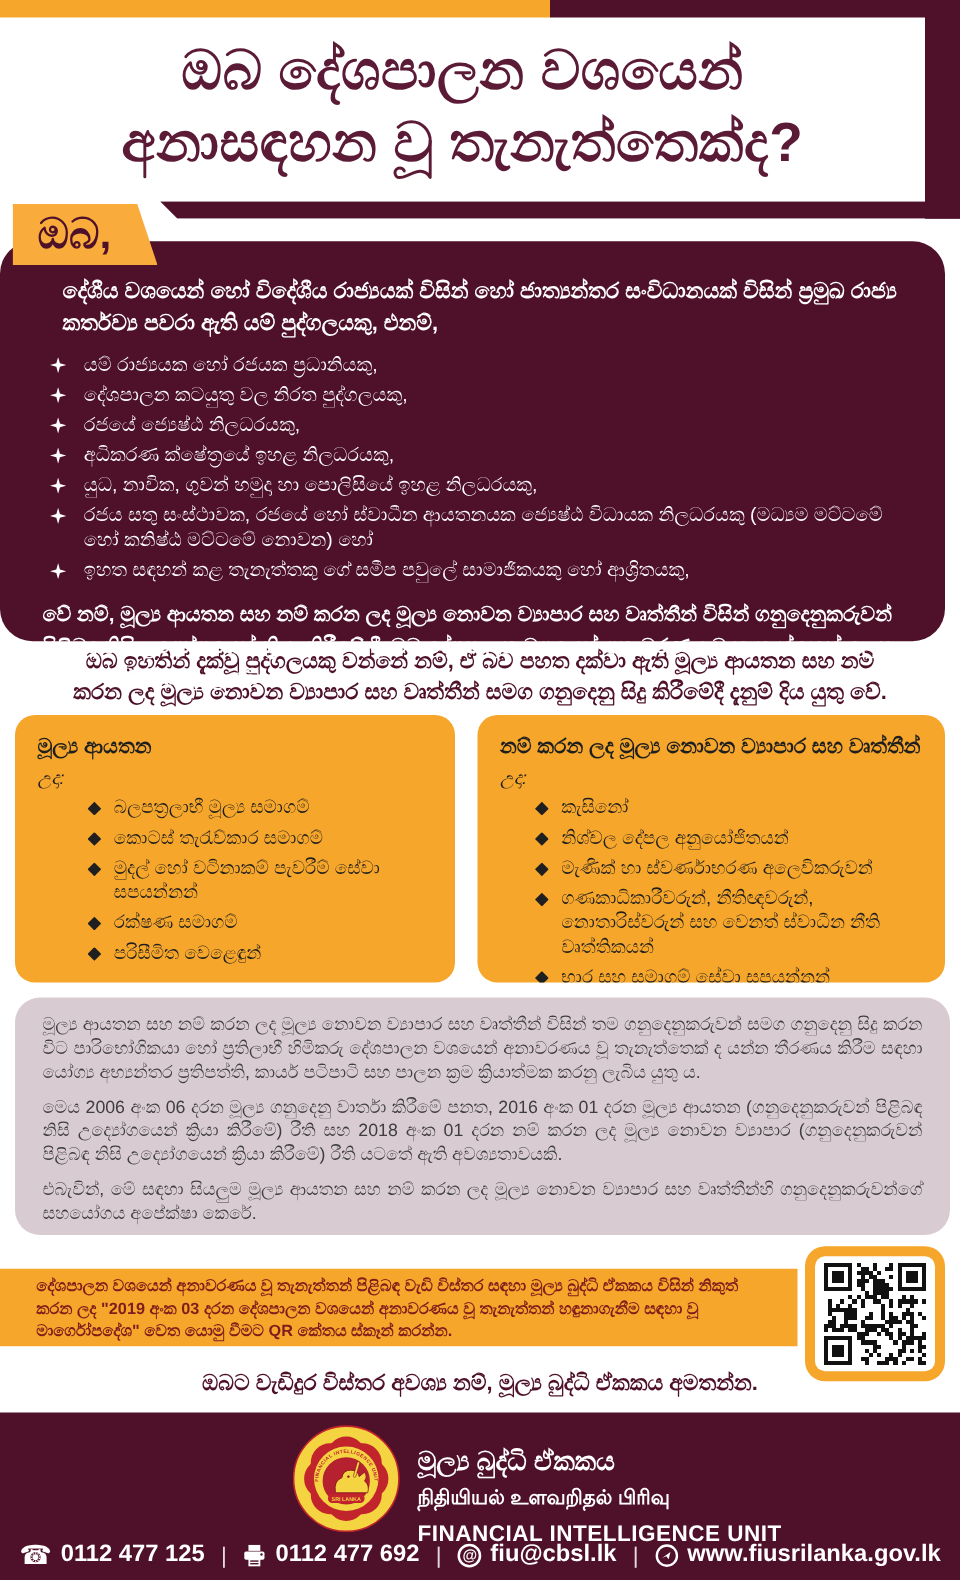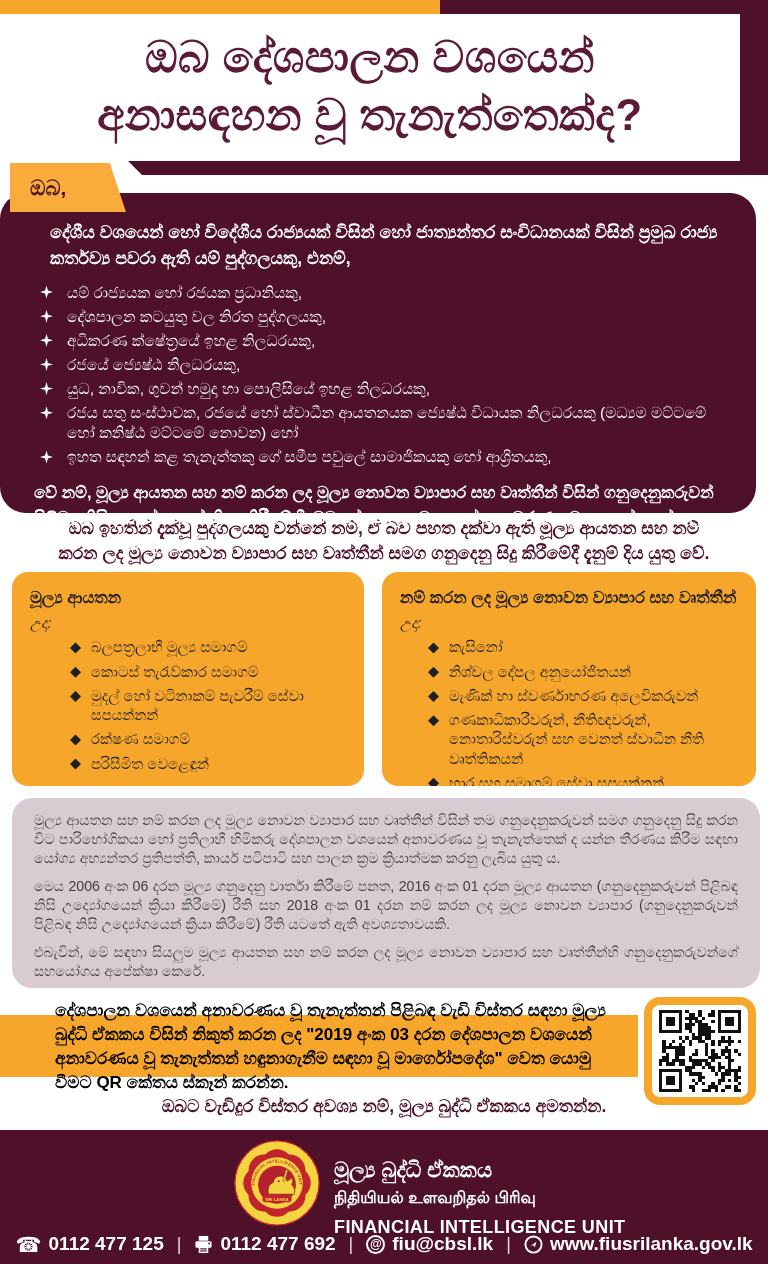--- a/index.html
+++ b/index.html
@@ -15,21 +15,21 @@
     clip-path:polygon(0 0,100% 0,100% 100%,14px 100%);}
   .title{
     position:absolute;left:0;top:28px;width:740px;text-align:center;
     color:#5B1A35;font-weight:800;font-size:44px;line-height:1.32;letter-spacing:.5px;
   }
   .badge{
     position:absolute;left:10px;top:163px;width:116px;height:49px;background:#F9AC3C;
     clip-path:polygon(0 0,86% 0,100% 100%,0 100%);z-index:3;
     display:flex;align-items:center;
   }
-  .badge span{color:#4E1129;font-weight:800;font-size:21px;padding-left:20px;}
+  .badge span{color:#4E1129;font-weight:800;font-size:34px;padding-left:20px;}
   
   .pep-box{
     position:absolute;left:0;top:193px;width:756px;height:320px;background:#4E1129;
     border-radius:26px;box-sizing:border-box;padding:26px 34px 0 34px;color:#ffffff;z-index:2;
   }
   .pep-intro{font-size:17.5px;line-height:1.5;font-weight:600;margin:0 0 11px 16px;}
   .pep-list{list-style:none;margin:0;padding:0 0 0 6px;}
   .pep-list li{display:flex;gap:14px;margin:4px 0;font-size:15.5px;line-height:1.3;}
   .star{flex:0 0 13px;width:13px;height:13px;margin-top:3px;background:#ffffff;
     clip-path:polygon(50% 0,61% 39%,100% 50%,61% 61%,50% 100%,39% 61%,0 50%,39% 39%);}
@@ -54,22 +54,22 @@
   
   .info-box{
     position:absolute;left:12px;top:798px;width:748px;height:190px;background:#D9CBD2;
     border-radius:20px;box-sizing:border-box;padding:13px 22px;color:#3E3E3E;
     font-size:14.2px;line-height:1.34;text-align:justify;overflow:hidden;
   }
   .info-box p{margin:0 0 9px 0;}
   
   .qr-band{
     position:absolute;left:0;top:1015px;width:638px;height:62px;background:#F6A62B;
-    box-sizing:border-box;display:flex;align-items:center;padding:2px 16px 0 55px;
-    color:#000000;font-weight:700;font-size:17px;line-height:1.4;
+    box-sizing:border-box;display:flex;align-items:center;padding:2px 16px 0 29px;
+    color:#7f1d1d;font-weight:700;font-size:13px;line-height:1.4;
   }
   .qr-box{
     position:absolute;left:644px;top:997px;width:112px;height:108px;background:#F6A62B;border-radius:16px;
   }
   .qr-inner{position:absolute;inset:8px;background:#ffffff;border-radius:8px;display:flex;align-items:center;justify-content:center;}
   .qr-inner svg{width:82px;height:82px;}
   .call-line{
     position:absolute;left:0;top:1096px;width:768px;text-align:center;
     color:#4E1129;font-weight:800;font-size:17.5px;
   }
@@ -116,25 +116,25 @@
       <li>
           <span class="star"></span>
           <span>යම් රාජ්‍යයක හෝ රජයක ප්‍රධානියකු,</span>
         </li>
       <li>
           <span class="star"></span>
           <span>දේශපාලන කටයුතු වල නිරත පුද්ගලයකු,</span>
         </li>
       <li>
           <span class="star"></span>
+          <span>රජයේ ජ්‍යෙෂ්ඨ නිලධරයකු,</span>
+        </li>
+      <li>
+          <span class="star"></span>
           <span>අධිකරණ ක්ෂේත්‍රයේ ඉහළ නිලධරයකු,</span>
-        </li>
-      <li>
-          <span class="star"></span>
-          <span>රජයේ ජ්‍යෙෂ්ඨ නිලධරයකු,</span>
         </li>
       <li>
           <span class="star"></span>
           <span>යුධ, නාවික, ගුවන් හමුදා හා පොලිසියේ ඉහළ නිලධරයකු,</span>
         </li>
       <li>
           <span class="star"></span>
           <span>රජය සතු සංස්ථාවක, රජයේ හෝ ස්වාධීන ආයතනයක ජ්‍යෙෂ්ඨ විධායක නිලධරයකු (මධ්‍යම මට්ටමේ හෝ කනිෂ්ඨ මට්ටමේ නොවන) හෝ</span>
         </li>
       <li>

